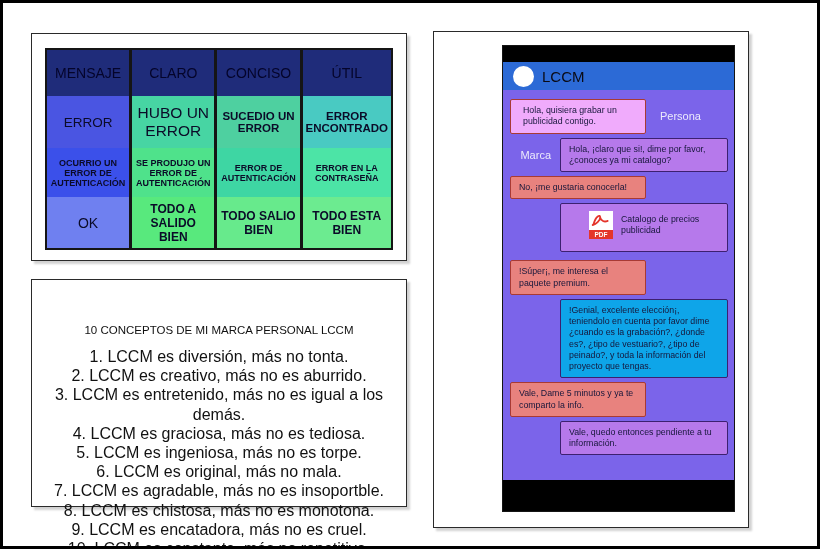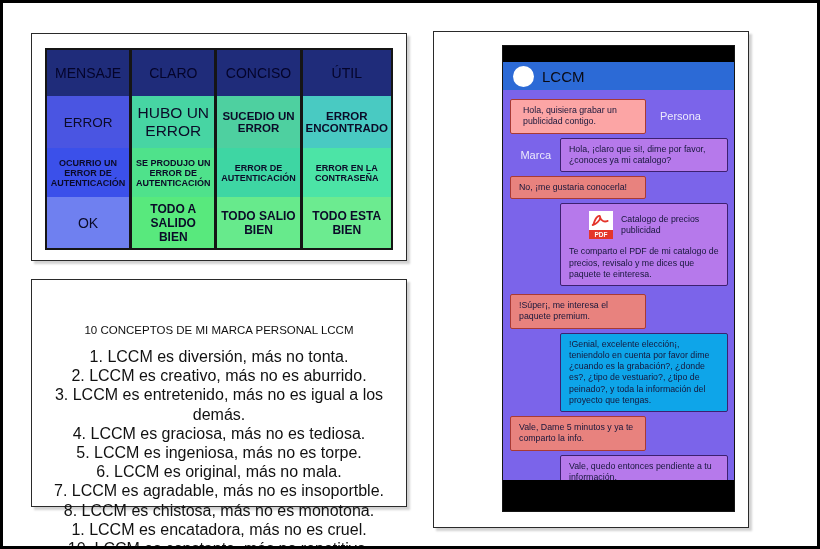--- a/index.html
+++ b/index.html
@@ -85,36 +85,36 @@
     <div class="list-title">10 CONCEPTOS DE MI MARCA PERSONAL LCCM</div>
     <div class="list-items">
       <div>1. LCCM es diversión, más no tonta.</div>
       <div>2. LCCM es creativo, más no es aburrido.</div>
       <div>3. LCCM es entretenido, más no es igual a los demás.</div>
       <div>4. LCCM es graciosa, más no es tediosa.</div>
       <div>5. LCCM es ingeniosa, más no es torpe.</div>
       <div>6. LCCM es original, más no mala.</div>
       <div>7. LCCM es agradable, más no es insoportble.</div>
       <div>8. LCCM es chistosa, más no es monotona.</div>
-      <div>1. LCCM es encatadora, más no es cruel.</div>
+      <div>9. LCCM es encatadora, más no es cruel.</div>
       <div>10.  LCCM es constante, más no repetitivo.</div>
     </div>
   </div>
 
   <div class="panel panel-phone">
     <div class="phone" style="background-color: rgb(123, 100, 234);">
       <div class="bar-top"></div>
       <div class="ph-header" style="background-color: rgb(44, 106, 214);">
         <div class="avatar"></div>
         <div class="ph-title">LCCM</div>
       </div>
       <div class="chat">
 
         <div class="msg-row left">
-          <div class="bubble pink" style="background-color: #fca5a5; padding-left: 12px;">Hola, quisiera grabar un publicidad contigo.</div>
+          <div class="bubble pink" style="background-color: #f0abfc; padding-left: 12px;">Hola, quisiera grabar un publicidad contigo.</div>
           <div class="side-label">Persona</div>
         </div>
 
         <div class="msg-row right">
           <div class="side-label">Marca</div>
           <div class="bubble purple" style="background-color: rgb(182, 121, 235);">Hola, ¡claro que si!, dime  por favor, ¿conoces ya mi catalogo?</div>
         </div>
 
         <div class="msg-row left">
           <div class="bubble pink" style="background-color: rgb(232, 130, 126);">No, ¡me gustaria conocerla!</div>
@@ -124,21 +124,20 @@
           <div class="bubble purple" style="background-color: rgb(182, 121, 235);">
             <div class="attach-head">
               <div class="pdf-icon">
                 <svg width="20" height="14" viewBox="0 0 24 16">
                   <path d="M3 13 C 6 3 11 1 11 5 C 11 9 6 13 2 14 M11 5 C 12 9 16 11 20 9" fill="none" stroke="#e4352b" stroke-width="2.2" stroke-linecap="round"></path>
                 </svg>
                 <div class="pdf-tag" style="background-color: rgb(228, 53, 43);">PDF</div>
               </div>
               <div class="attach-title">Catalogo de precios publicidad</div>
             </div>
-            <div class="attach-body">Te comparto el PDF de mi catalogo de precios, revisalo y me dices que paquete te einteresa.</div>
           </div>
         </div>
 
         <div class="msg-row left">
           <div class="bubble pink" style="background-color: rgb(232, 130, 126);">!Súper¡, me interesa el paquete premium.</div>
         </div>
 
         <div class="msg-row right">
           <div class="bubble purple" style="background-color: #0ea5e9;">!Genial, excelente elección¡, teniendolo en cuenta por favor dime ¿cuando es la grabación?, ¿donde es?, ¿tipo de vestuario?, ¿tipo de peinado?, y toda la información del proyecto que tengas.</div>
         </div>

